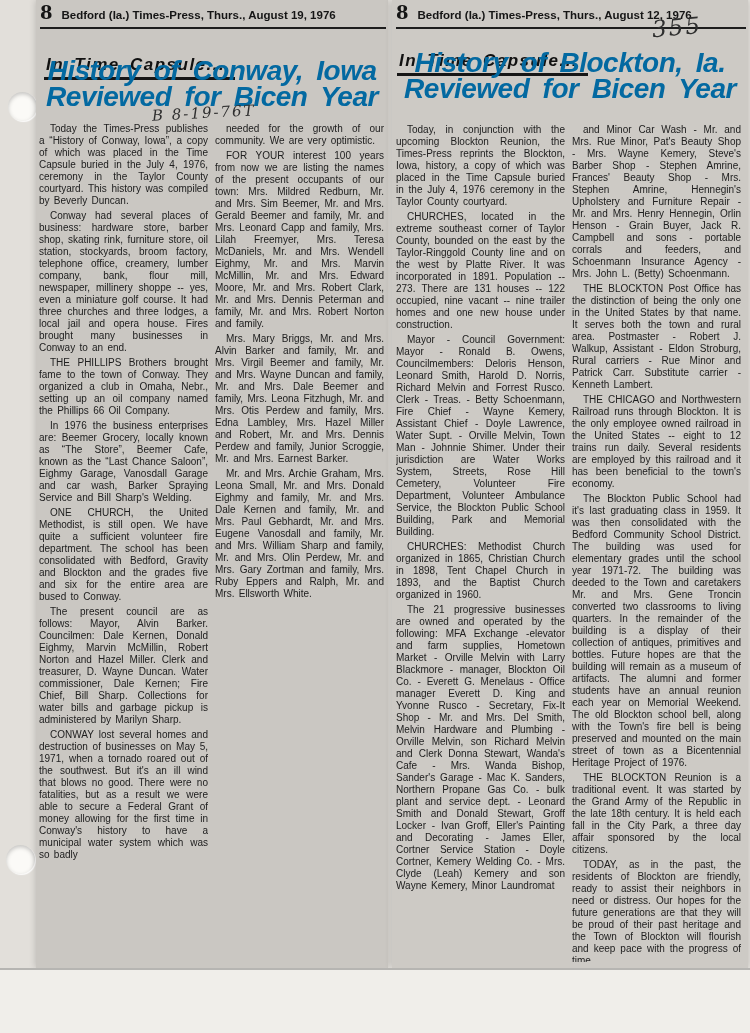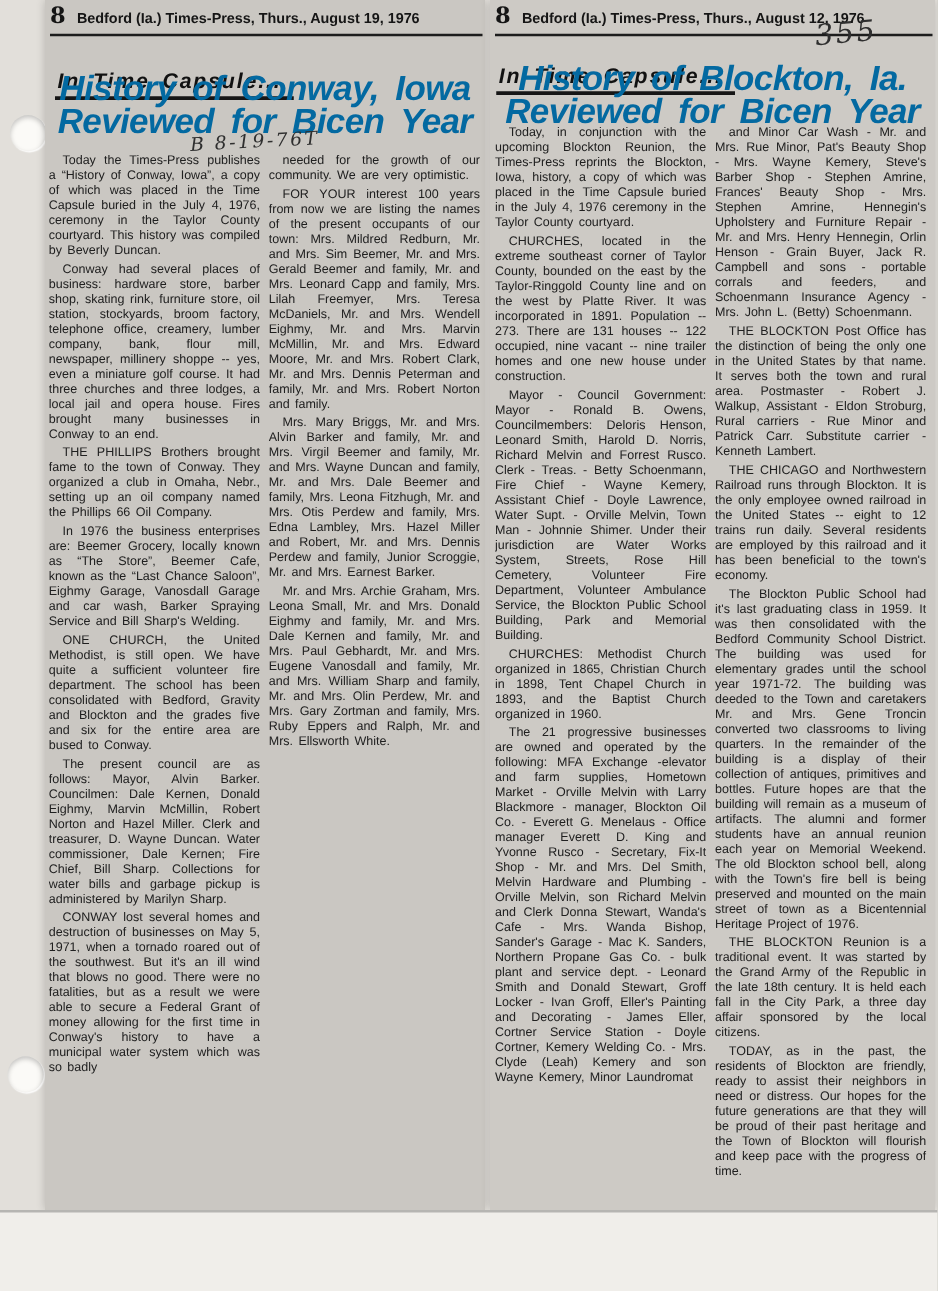--- a/index.html
+++ b/index.html
@@ -23,21 +23,21 @@
   .clipping.right .kicker{top:27px;left:5px;}
   .headline{position:absolute;left:0;right:0;margin:0;text-align:center;font-weight:bold;font-style:italic;
             font-size:28px;line-height:26px;color:#0369a1;word-spacing:6px;letter-spacing:-0.5px;}
   .clipping.left .headline{top:58px;}
   .clipping.right .headline{top:50px;}
   .handwriting{position:absolute;font-family:"DejaVu Serif",serif;font-style:italic;color:#2f2f2f;}
   .hw-code{top:104px;left:116px;font-size:15px;transform:rotate(-3deg);letter-spacing:2px;}
   .hw-pagenum{top:14px;right:46px;font-size:23px;transform:rotate(-5deg);letter-spacing:2px;}
   .cols{position:absolute;display:flex;gap:7px;bottom:6px;}
   .clipping.left .cols{top:123px;left:3px;right:3px;}
-  .clipping.right .cols{top:101px;left:4px;right:2px;}
+  .clipping.right .cols{top:124px;left:4px;right:2px;}
   .col{flex:0 0 169px;width:169px;overflow:hidden;}
   .para{margin:0 0 3px 0;font-size:10px;line-height:12px;text-align:justify;text-indent:11px;
         color:#202020;word-spacing:1.5px;}
   .para b{font-weight:normal;}
 </style>
 </head>
 <body>
 
 <div class="scan-page">
   <div class="album-strip"></div>

